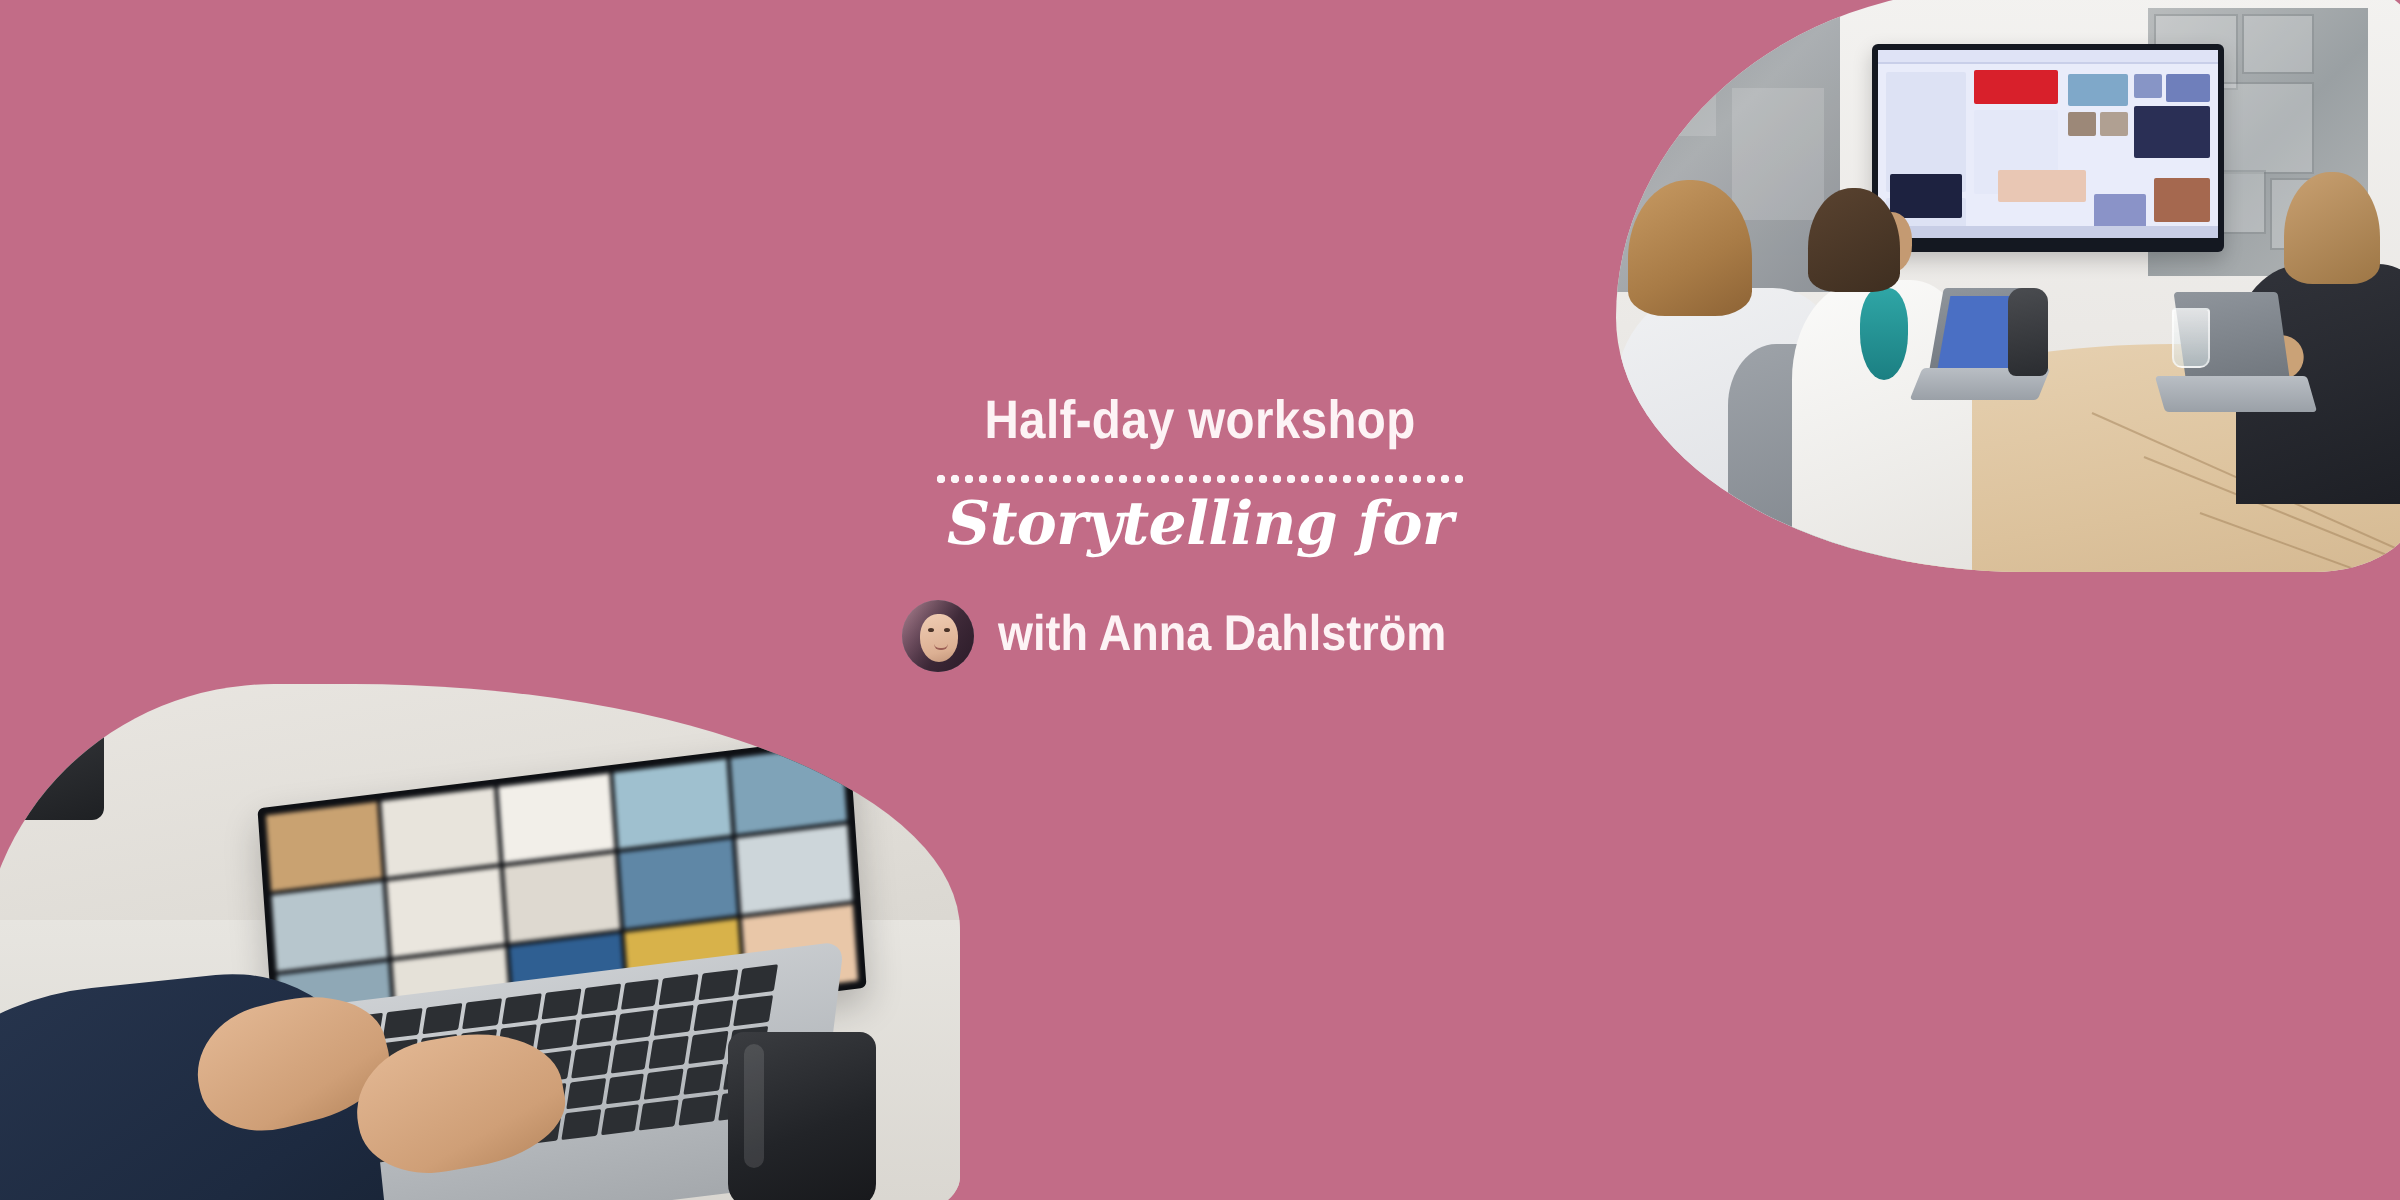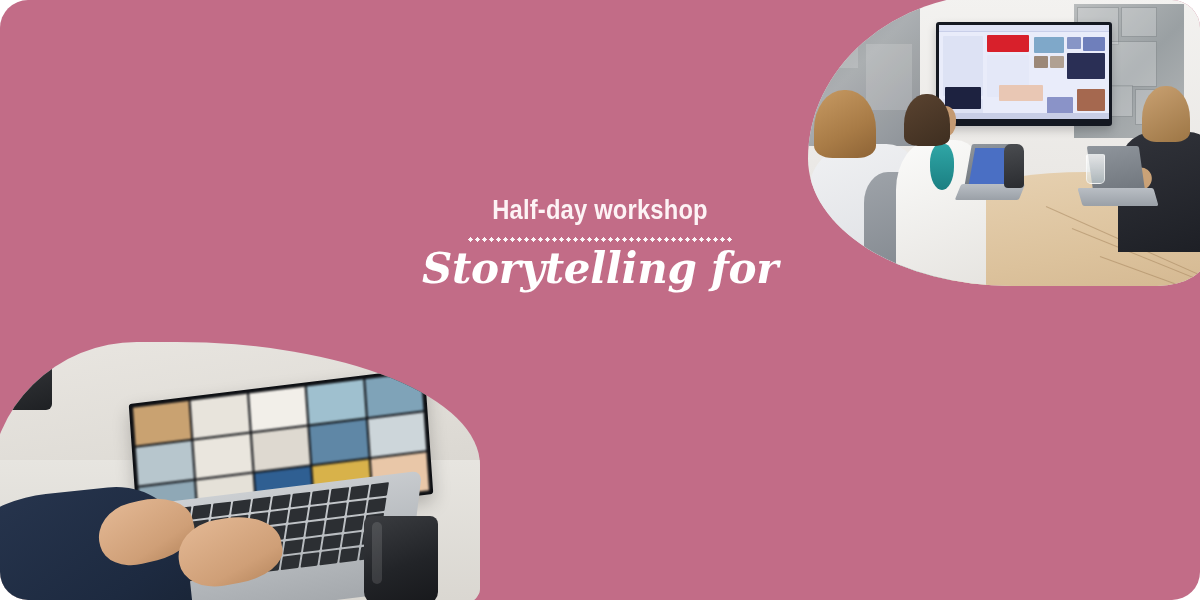--- a/index.html
+++ b/index.html
@@ -287,21 +287,21 @@
   }
 
   .title-line {
     color:#ffffff;
     font-family:"DejaVu Serif", serif;
     font-weight:700;
     font-style:italic;
     line-height:1.0;
     white-space:nowrap;
   }
-  #title-line-1 { font-size:42px; margin-top:6px; letter-spacing:-.3px; }
+  #title-line-1 { font-size:30px; margin-top:6px; letter-spacing:-.3px; }
   #title-line-2 { font-size:43px; margin-top:10px; letter-spacing:-.3px; }
 
   #presenter-row {
     margin-top:22px;
     display:flex;
     align-items:center;
     justify-content:center;
     gap:12px;
   }
 
@@ -341,21 +341,21 @@
     font-weight:700;
     font-stretch:condensed;
     transform:scaleX(.9);
     transform-origin:left center;
     line-height:1.1;
   }
 </style>
 </head>
 <body>
 
-<div id="banner" style="background: rgb(194, 108, 135); border-radius: 28px;">
+<div id="banner" style="background: rgb(194, 108, 135);">
 
   <div class="photo-blob" id="photo-meeting-room">
     <div class="photo-art">
       <div class="mr-wall"></div>
 
       <div class="mr-acoustic-left"></div>
 
       <div class="mr-acoustic-right">
         <span style="left:4px;top:4px;width:40px;height:36px;"></span>
         <span style="left:48px;top:4px;width:34px;height:28px;"></span>
@@ -531,16 +531,27 @@
 
   <div id="text-block">
 
     <div id="eyebrow">Half-day workshop</div>
 
     <div id="divider"></div>
 
     <div class="title-line" id="title-line-1">Storytelling for</div>
 
 
+    <div id="presenter-row">
+      <div id="presenter-avatar">
+        <div class="av-bg"></div>
+        <div class="av-hair"></div>
+        <div class="av-face"></div>
+        <div class="av-eye l"></div>
+        <div class="av-eye r"></div>
+        <div class="av-smile"></div>
+      </div>
+      <div id="presenter-name">with Anna Dahlström</div>
+    </div>
 
   </div>
 
 </div>
 
 </body></html>

